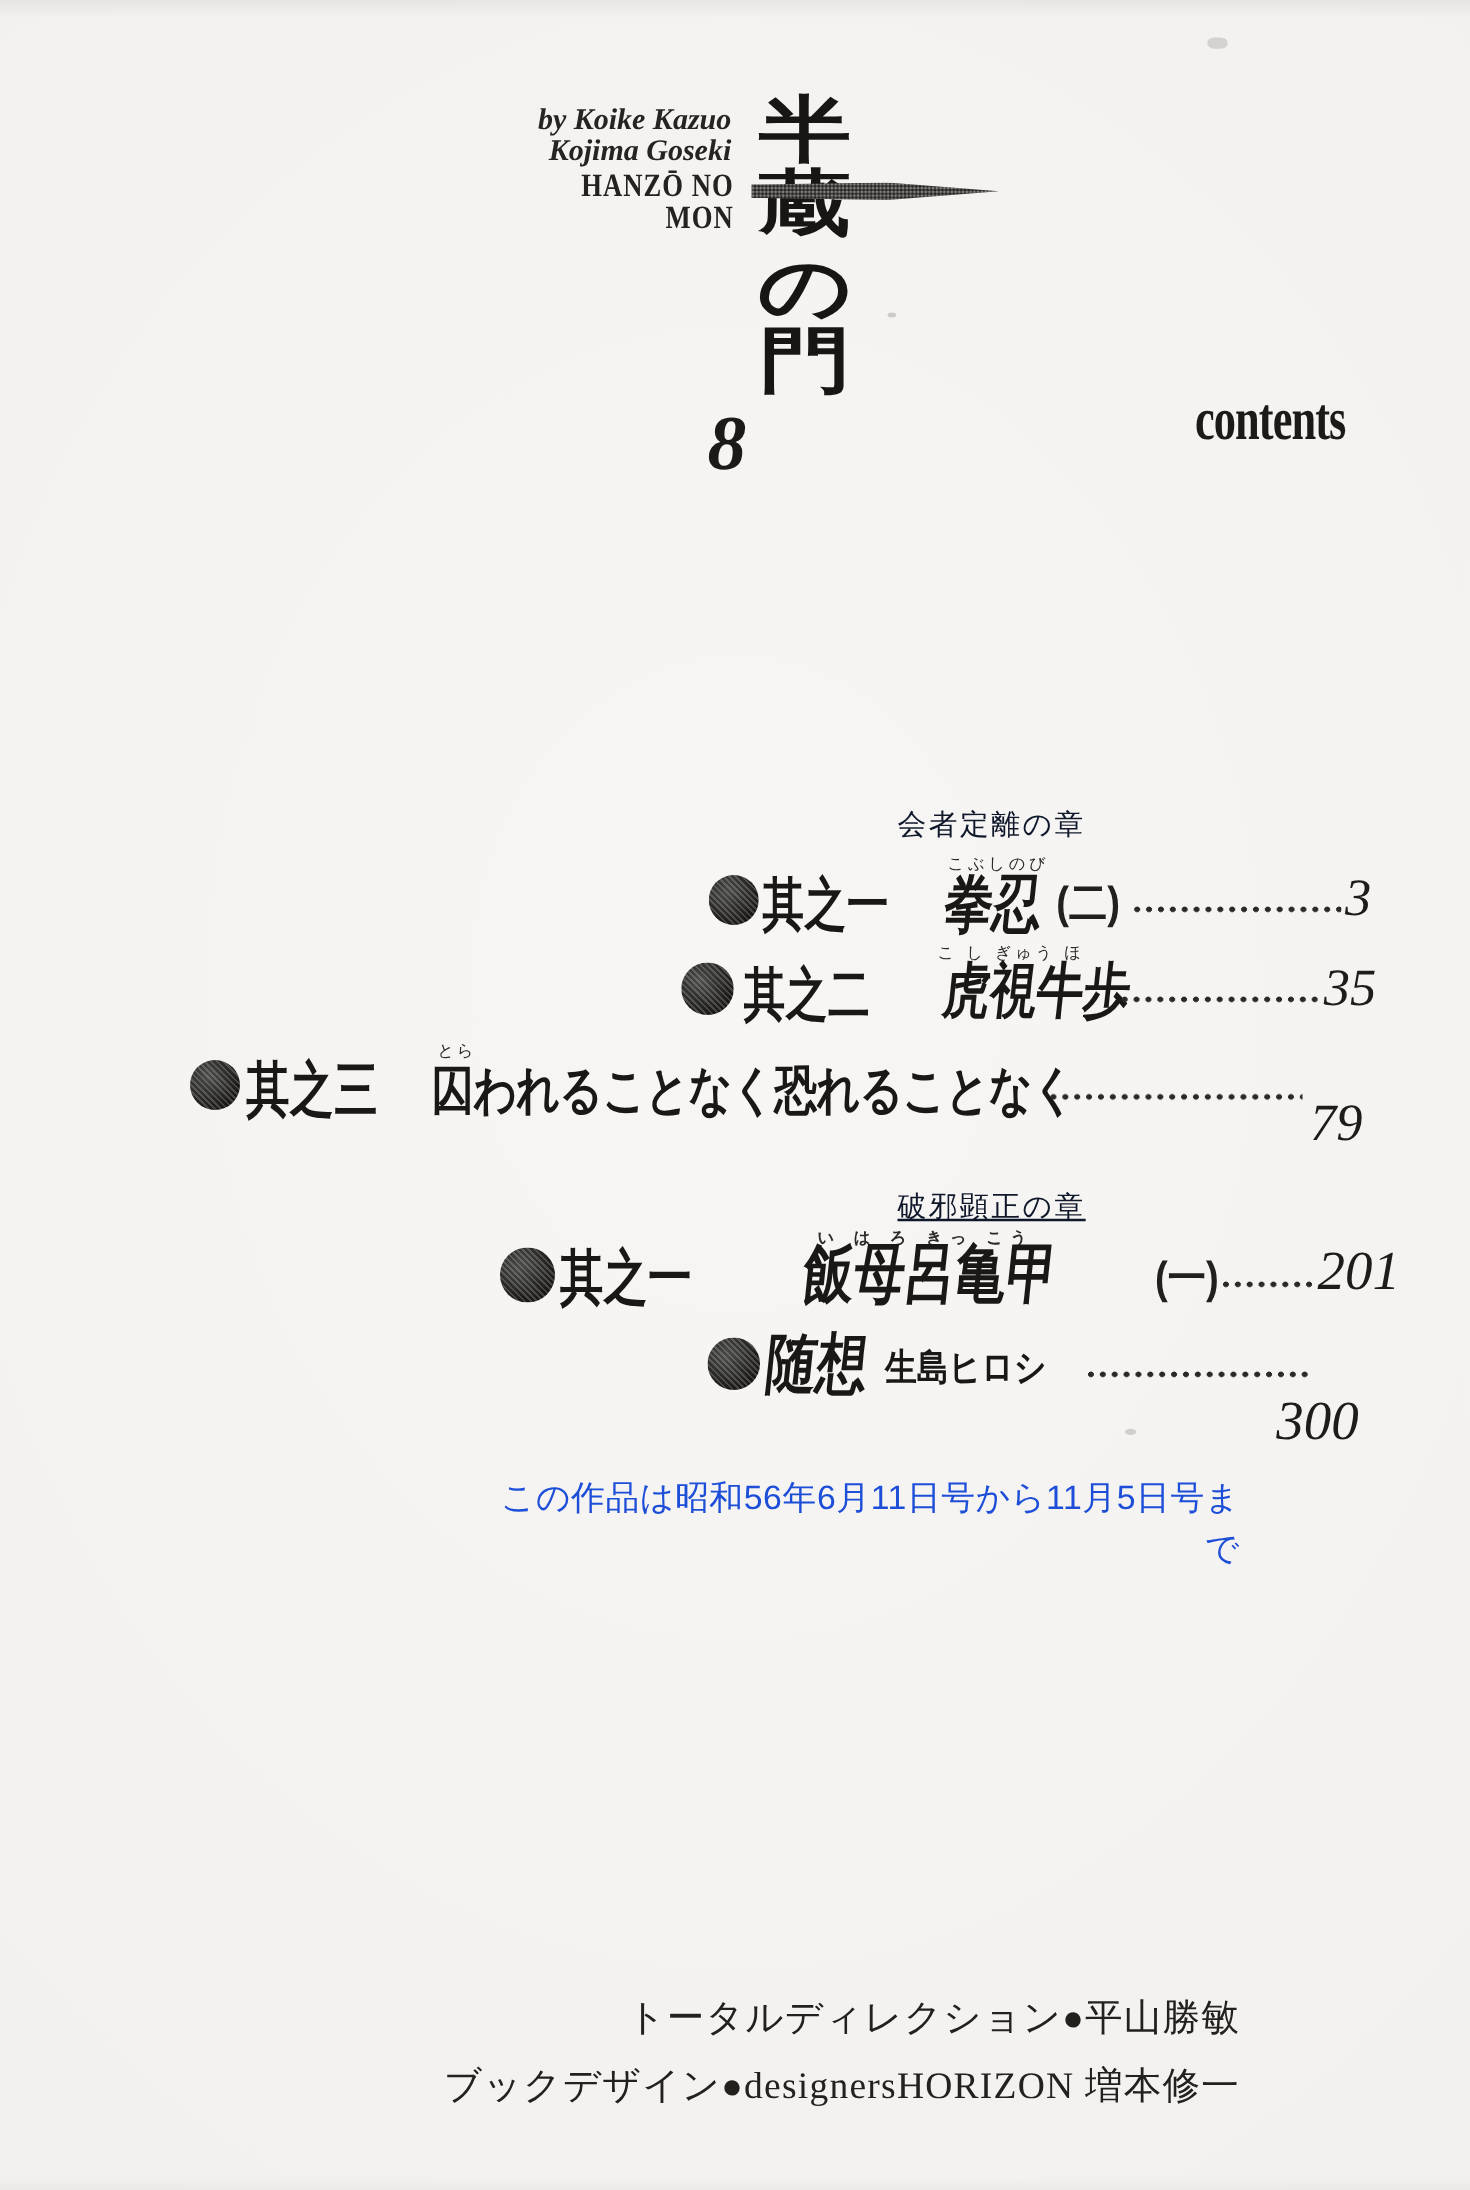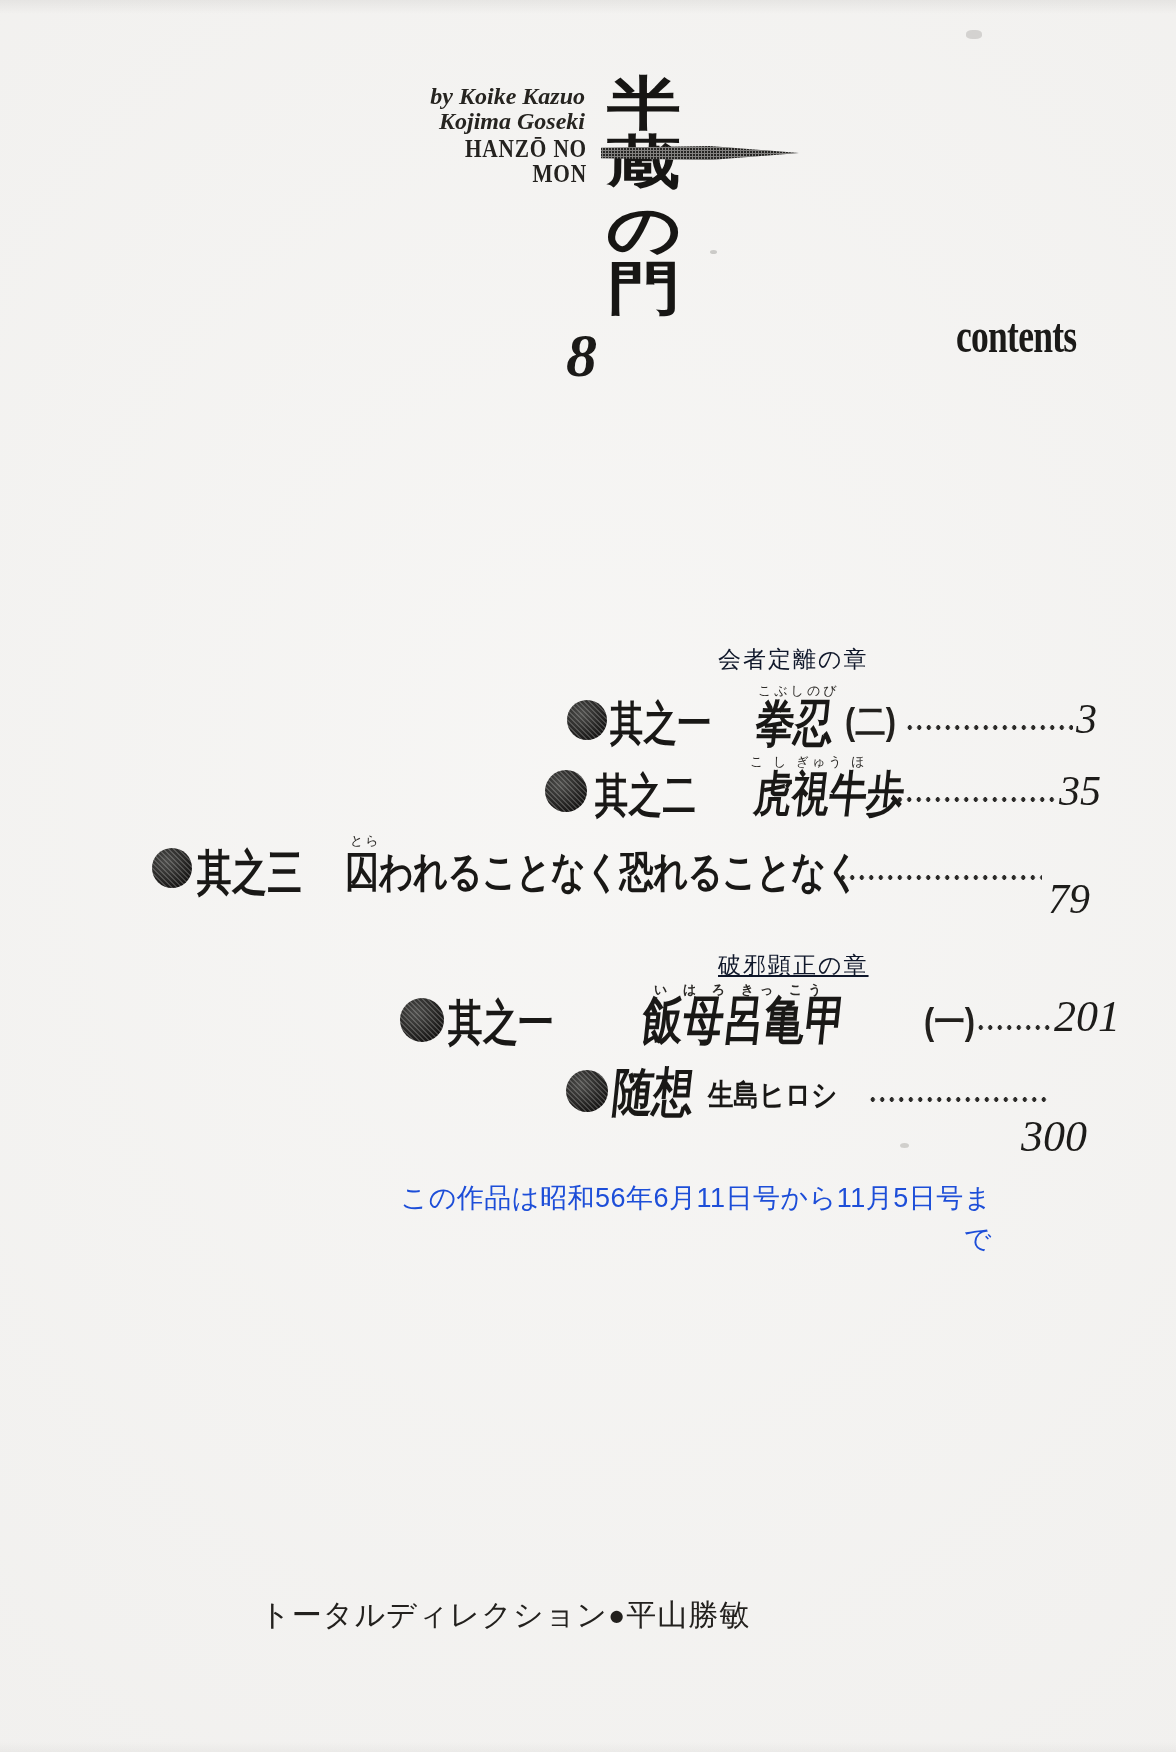--- a/index.html
+++ b/index.html
@@ -101,21 +101,21 @@
     position:absolute;font-weight:900;font-size:30px;line-height:34px;color:#191816;
     font-family:"Liberation Sans",sans-serif;white-space:nowrap;
     transform:scaleX(.85);transform-origin:left center;
   }
   .note{
     position:absolute;left:400px;top:1178px;width:592px;text-align:right;
     font-size:27px;line-height:41px;color:#1d4ed8;
     font-family:"Liberation Sans",sans-serif;letter-spacing:.5px;
   }
   .credits{
-    position:absolute;left:260px;top:1588px;width:732px;text-align:left;
+    position:absolute;left:260px;top:1588px;width:732px;text-align:right;
     font-family:"Liberation Serif",serif;font-size:30px;line-height:53px;color:#23211e;
     letter-spacing:1px;
   }
   .credits .dot{font-size:.95em;}
 </style>
 </head>
 <body>
 
 <div class="paper-shade"></div>
 <div class="speck" style="left:966px;top:30px;width:16px;height:9px;opacity:.35;border-radius:40%;"></div>
@@ -193,13 +193,16 @@
 </div>
 
 <div class="note">
   <div>この作品は昭和56年6月11日号から11月5日号まで</div>
 </div>
 
 <div class="credits">
   <div>
     <span>トータルディレクション</span><span class="dot">●</span><span>平山勝敏</span>
   </div>
+  <div>
+    <span>ブックデザイン</span><span class="dot">●</span><span>designersHORIZON 増本修一</span>
+  </div>
 </div>
 
 </body></html>

